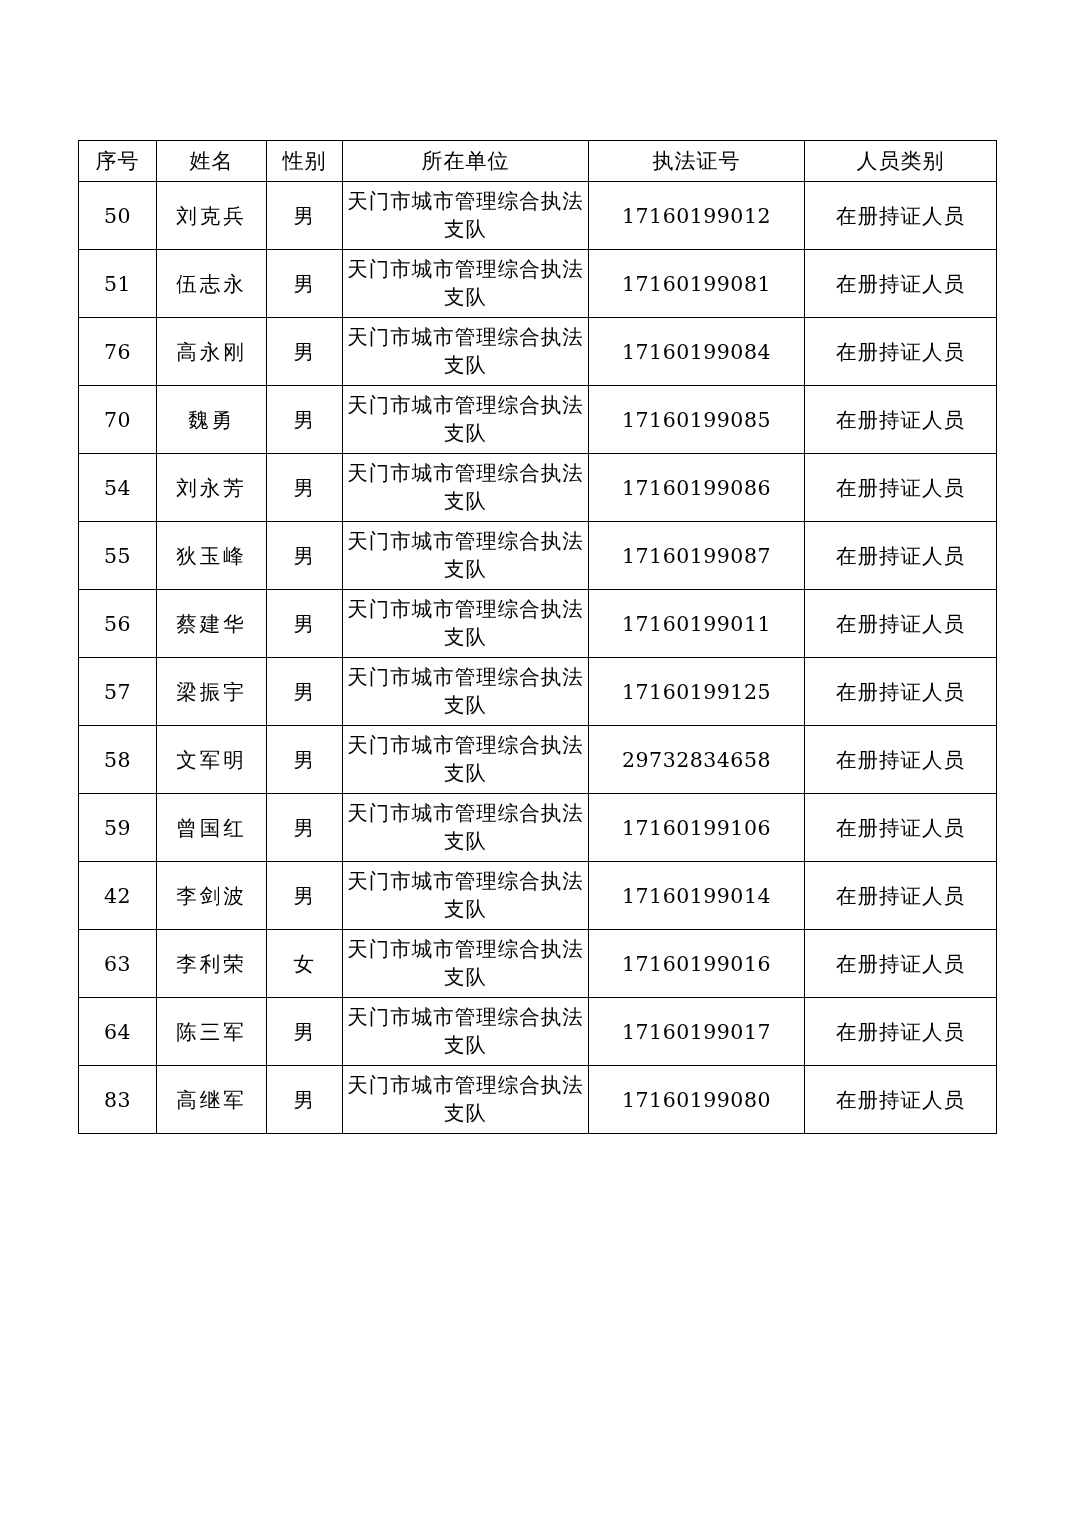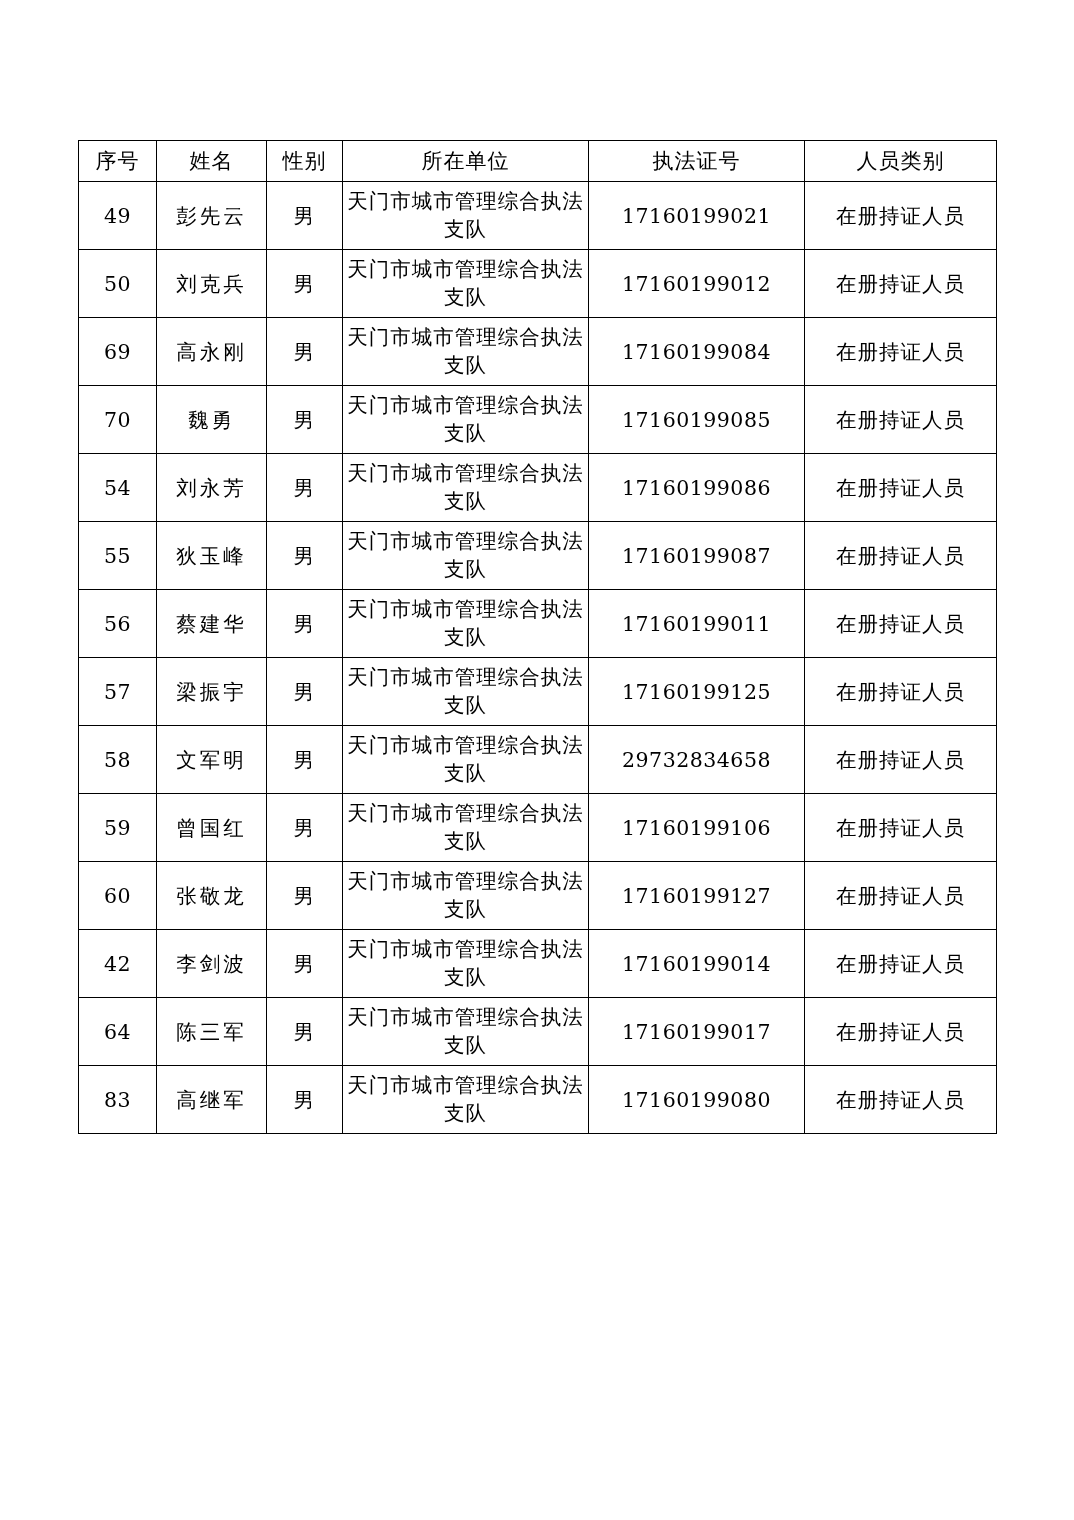--- a/index.html
+++ b/index.html
@@ -93,37 +93,37 @@
         <th class="cjk">序号</th>
         <th class="cjk">姓名</th>
         <th class="cjk">性别</th>
         <th class="cjk">所在单位</th>
         <th class="cjk">执法证号</th>
         <th class="cjk">人员类别</th>
       </tr>
     </thead>
     <tbody>
         <tr>
-          <td class="idx num">49</td>
-          <td class="cjk name">彭先云</td>
-          <td class="cjk">男</td>
-          <td class="cjk unit-cell">天门市城市管理综合执法支队</td>
-          <td class="num">17160199021</td>
-          <td class="cjk type">在册持证人员</td>
-        </tr>
-        <tr>
           <td class="idx num">50</td>
           <td class="cjk name">刘克兵</td>
           <td class="cjk">男</td>
           <td class="cjk unit-cell">天门市城市管理综合执法支队</td>
           <td class="num">17160199012</td>
           <td class="cjk type">在册持证人员</td>
         </tr>
         <tr>
-          <td class="idx num">69</td>
+          <td class="idx num">51</td>
+          <td class="cjk name">伍志永</td>
+          <td class="cjk">男</td>
+          <td class="cjk unit-cell">天门市城市管理综合执法支队</td>
+          <td class="num">17160199081</td>
+          <td class="cjk type">在册持证人员</td>
+        </tr>
+        <tr>
+          <td class="idx num">76</td>
           <td class="cjk name">高永刚</td>
           <td class="cjk">男</td>
           <td class="cjk unit-cell">天门市城市管理综合执法支队</td>
           <td class="num">17160199084</td>
           <td class="cjk type">在册持证人员</td>
         </tr>
         <tr>
           <td class="idx num">70</td>
           <td class="cjk name">魏勇</td>
           <td class="cjk">男</td>
@@ -173,33 +173,33 @@
         </tr>
         <tr>
           <td class="idx num">59</td>
           <td class="cjk name">曾国红</td>
           <td class="cjk">男</td>
           <td class="cjk unit-cell">天门市城市管理综合执法支队</td>
           <td class="num">17160199106</td>
           <td class="cjk type">在册持证人员</td>
         </tr>
         <tr>
-          <td class="idx num">60</td>
-          <td class="cjk name">张敬龙</td>
-          <td class="cjk">男</td>
-          <td class="cjk unit-cell">天门市城市管理综合执法支队</td>
-          <td class="num">17160199127</td>
-          <td class="cjk type">在册持证人员</td>
-        </tr>
-        <tr>
           <td class="idx num">42</td>
           <td class="cjk name">李剑波</td>
           <td class="cjk">男</td>
           <td class="cjk unit-cell">天门市城市管理综合执法支队</td>
           <td class="num">17160199014</td>
+          <td class="cjk type">在册持证人员</td>
+        </tr>
+        <tr>
+          <td class="idx num">63</td>
+          <td class="cjk name">李利荣</td>
+          <td class="cjk">女</td>
+          <td class="cjk unit-cell">天门市城市管理综合执法支队</td>
+          <td class="num">17160199016</td>
           <td class="cjk type">在册持证人员</td>
         </tr>
         <tr>
           <td class="idx num">64</td>
           <td class="cjk name">陈三军</td>
           <td class="cjk">男</td>
           <td class="cjk unit-cell">天门市城市管理综合执法支队</td>
           <td class="num">17160199017</td>
           <td class="cjk type">在册持证人员</td>
         </tr>

